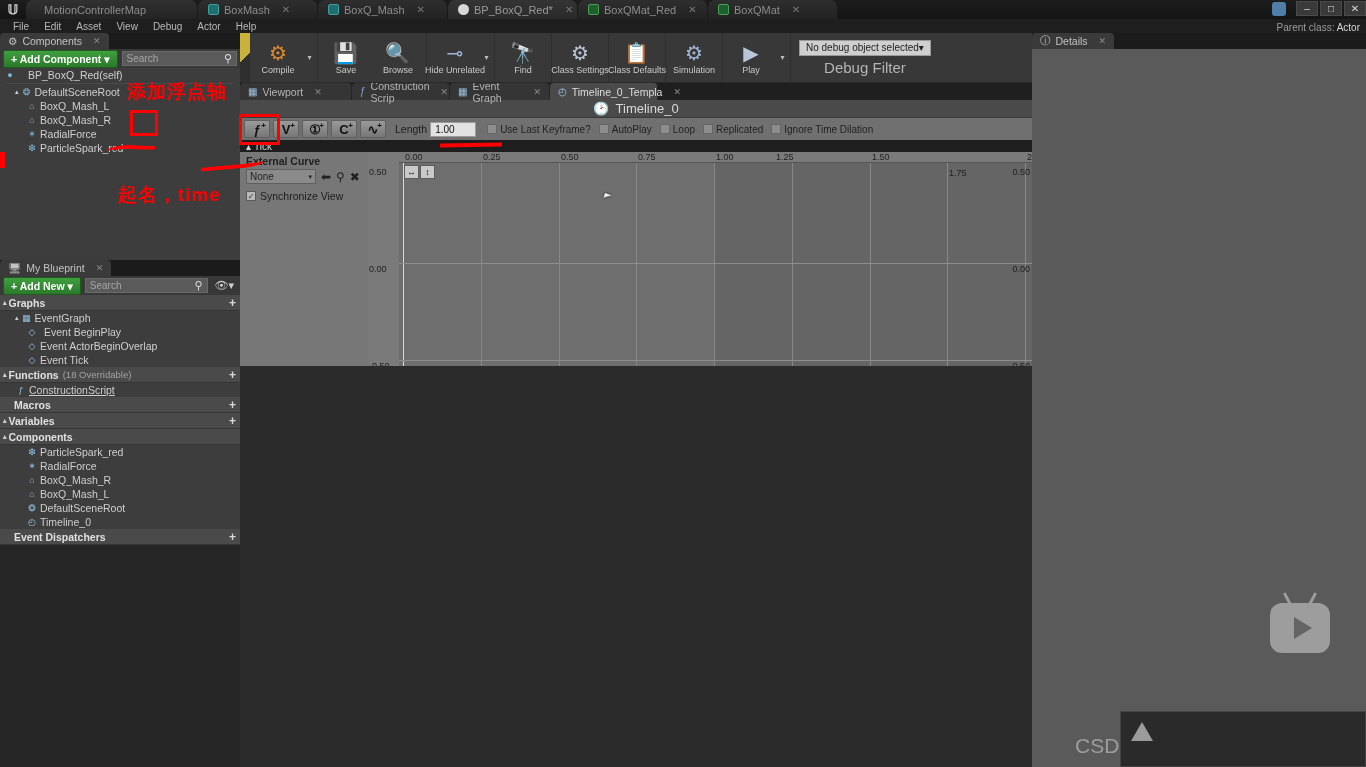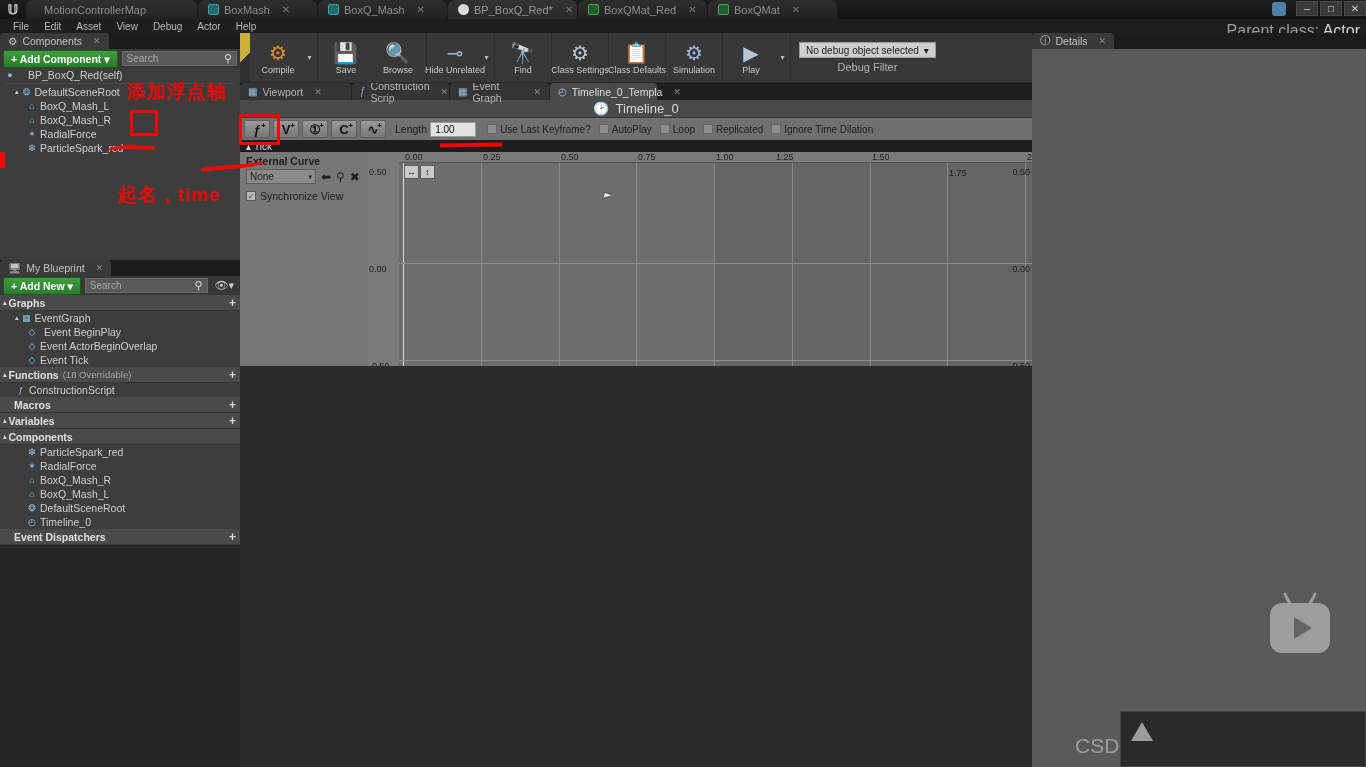--- a/index.html
+++ b/index.html
@@ -45,21 +45,21 @@
   .ue-dot { width:14px;height:14px;border-radius:3px;background:#4f7fa8;margin-right:8px;}
 
   
   .menubar {
     position:absolute; left:0; top:19px; width:1366px; height:14px;
     background:#1e1e1e; display:flex; align-items:center; padding-left:6px; gap:1px;
   }
   .menubar .mi { font-size:10px; color:#b9b9b9; padding: 1px 7px; }
 
   .parentclass {
-    position:absolute; right:6px; top:22px; font-size:16px; color:#9b9b9b;
+    position:absolute; right:6px; top:22px; font-size:10px; color:#9b9b9b;
   }
   .parentclass b { color:#d6d6d6; font-weight:normal; }
 
   
   .left { position:absolute; left:0; top:33px; width:240px; height:734px; background:#262626; }
 
   .paneltab-row { height:16px; background:#1b1b1b; display:flex; align-items:flex-end; }
   .paneltab {
     height:16px; display:flex; align-items:center; gap:5px; padding:0 8px;
     background:#3a3a3a; color:#c2c2c2; font-size:10.5px;
@@ -107,24 +107,24 @@
   .tbgroup { display:flex; align-items:stretch; border-right:1px solid #2e2e2e; padding:0 2px; }
   .tbitem {
     width:52px; display:flex; flex-direction:column; align-items:center; justify-content:center;
     gap:2px; color:#c9c9c9; font-size:9.5px; padding-top:2px;
   }
   .tbitem .big { font-size:20px; line-height:20px; }
   .tbitem .lbl { font-size:9px; white-space:nowrap; }
   .tbarrow { width:11px; display:flex; align-items:center; justify-content:center; color:#bbb; font-size:8px; }
   .debugsel {
     background:#cfcfcf; color:#222; font-size:10px; border:1px solid #9a9a9a;
-    padding:1px 6px; display:flex; align-items:center; gap:5px; height:16px; white-space:nowrap;
+    padding:1px 6px; display:flex; align-items:center; height:16px; white-space:nowrap;
   }
   .debugwrap { display:flex; flex-direction:column; align-items:center; justify-content:center; padding:0 8px; gap:3px; }
-  .debugwrap .dl { font-size:11px; color:#b5b5b5; }
+  .debugwrap .dl { font-size:15px; color:#b5b5b5; }
 
   .gradbar { width:10px; background: linear-gradient(135deg,#c9b13a 0 50%, #2f2f2f 50% 100%); }
 
   
   .graphtabs { height:17px; background:#1f1f1f; display:flex; align-items:flex-end; }
   .gtab {
     height:17px; display:flex; align-items:center; gap:5px; padding:0 8px;
     font-size:10.5px; color:#b4b4b4; background:#353535;
     border-top-left-radius:4px; border-top-right-radius:4px; border-right:1px solid #242424;
   }
@@ -395,21 +395,21 @@
           <span style="margin-left: 2px;">Event Tick</span>
         </div>
         <div class="cat-row">
           <span class="tri">▴</span>
           <span>Functions</span>
           <span class="sub">(18 Overridable)</span>
           <span class="plus">+</span>
         </div>
         <div class="trow" style="padding-left: 15px;">
           <span class="ico" style="color: rgb(143, 192, 224);">ƒ</span>
-          <span style="margin-left: 2px;">ConstructionScript</span>
+          <span style="margin-left: 2px; text-decoration: underline;">ConstructionScript</span>
         </div>
         <div class="cat-row">
           <span class="tri" style="width: 9px; display: inline-block;"></span>
           <span>Macros</span>
           <span class="plus">+</span>
         </div>
         <div class="cat-row">
           <span class="tri">▴</span>
           <span>Variables</span>
           <span class="plus">+</span>

